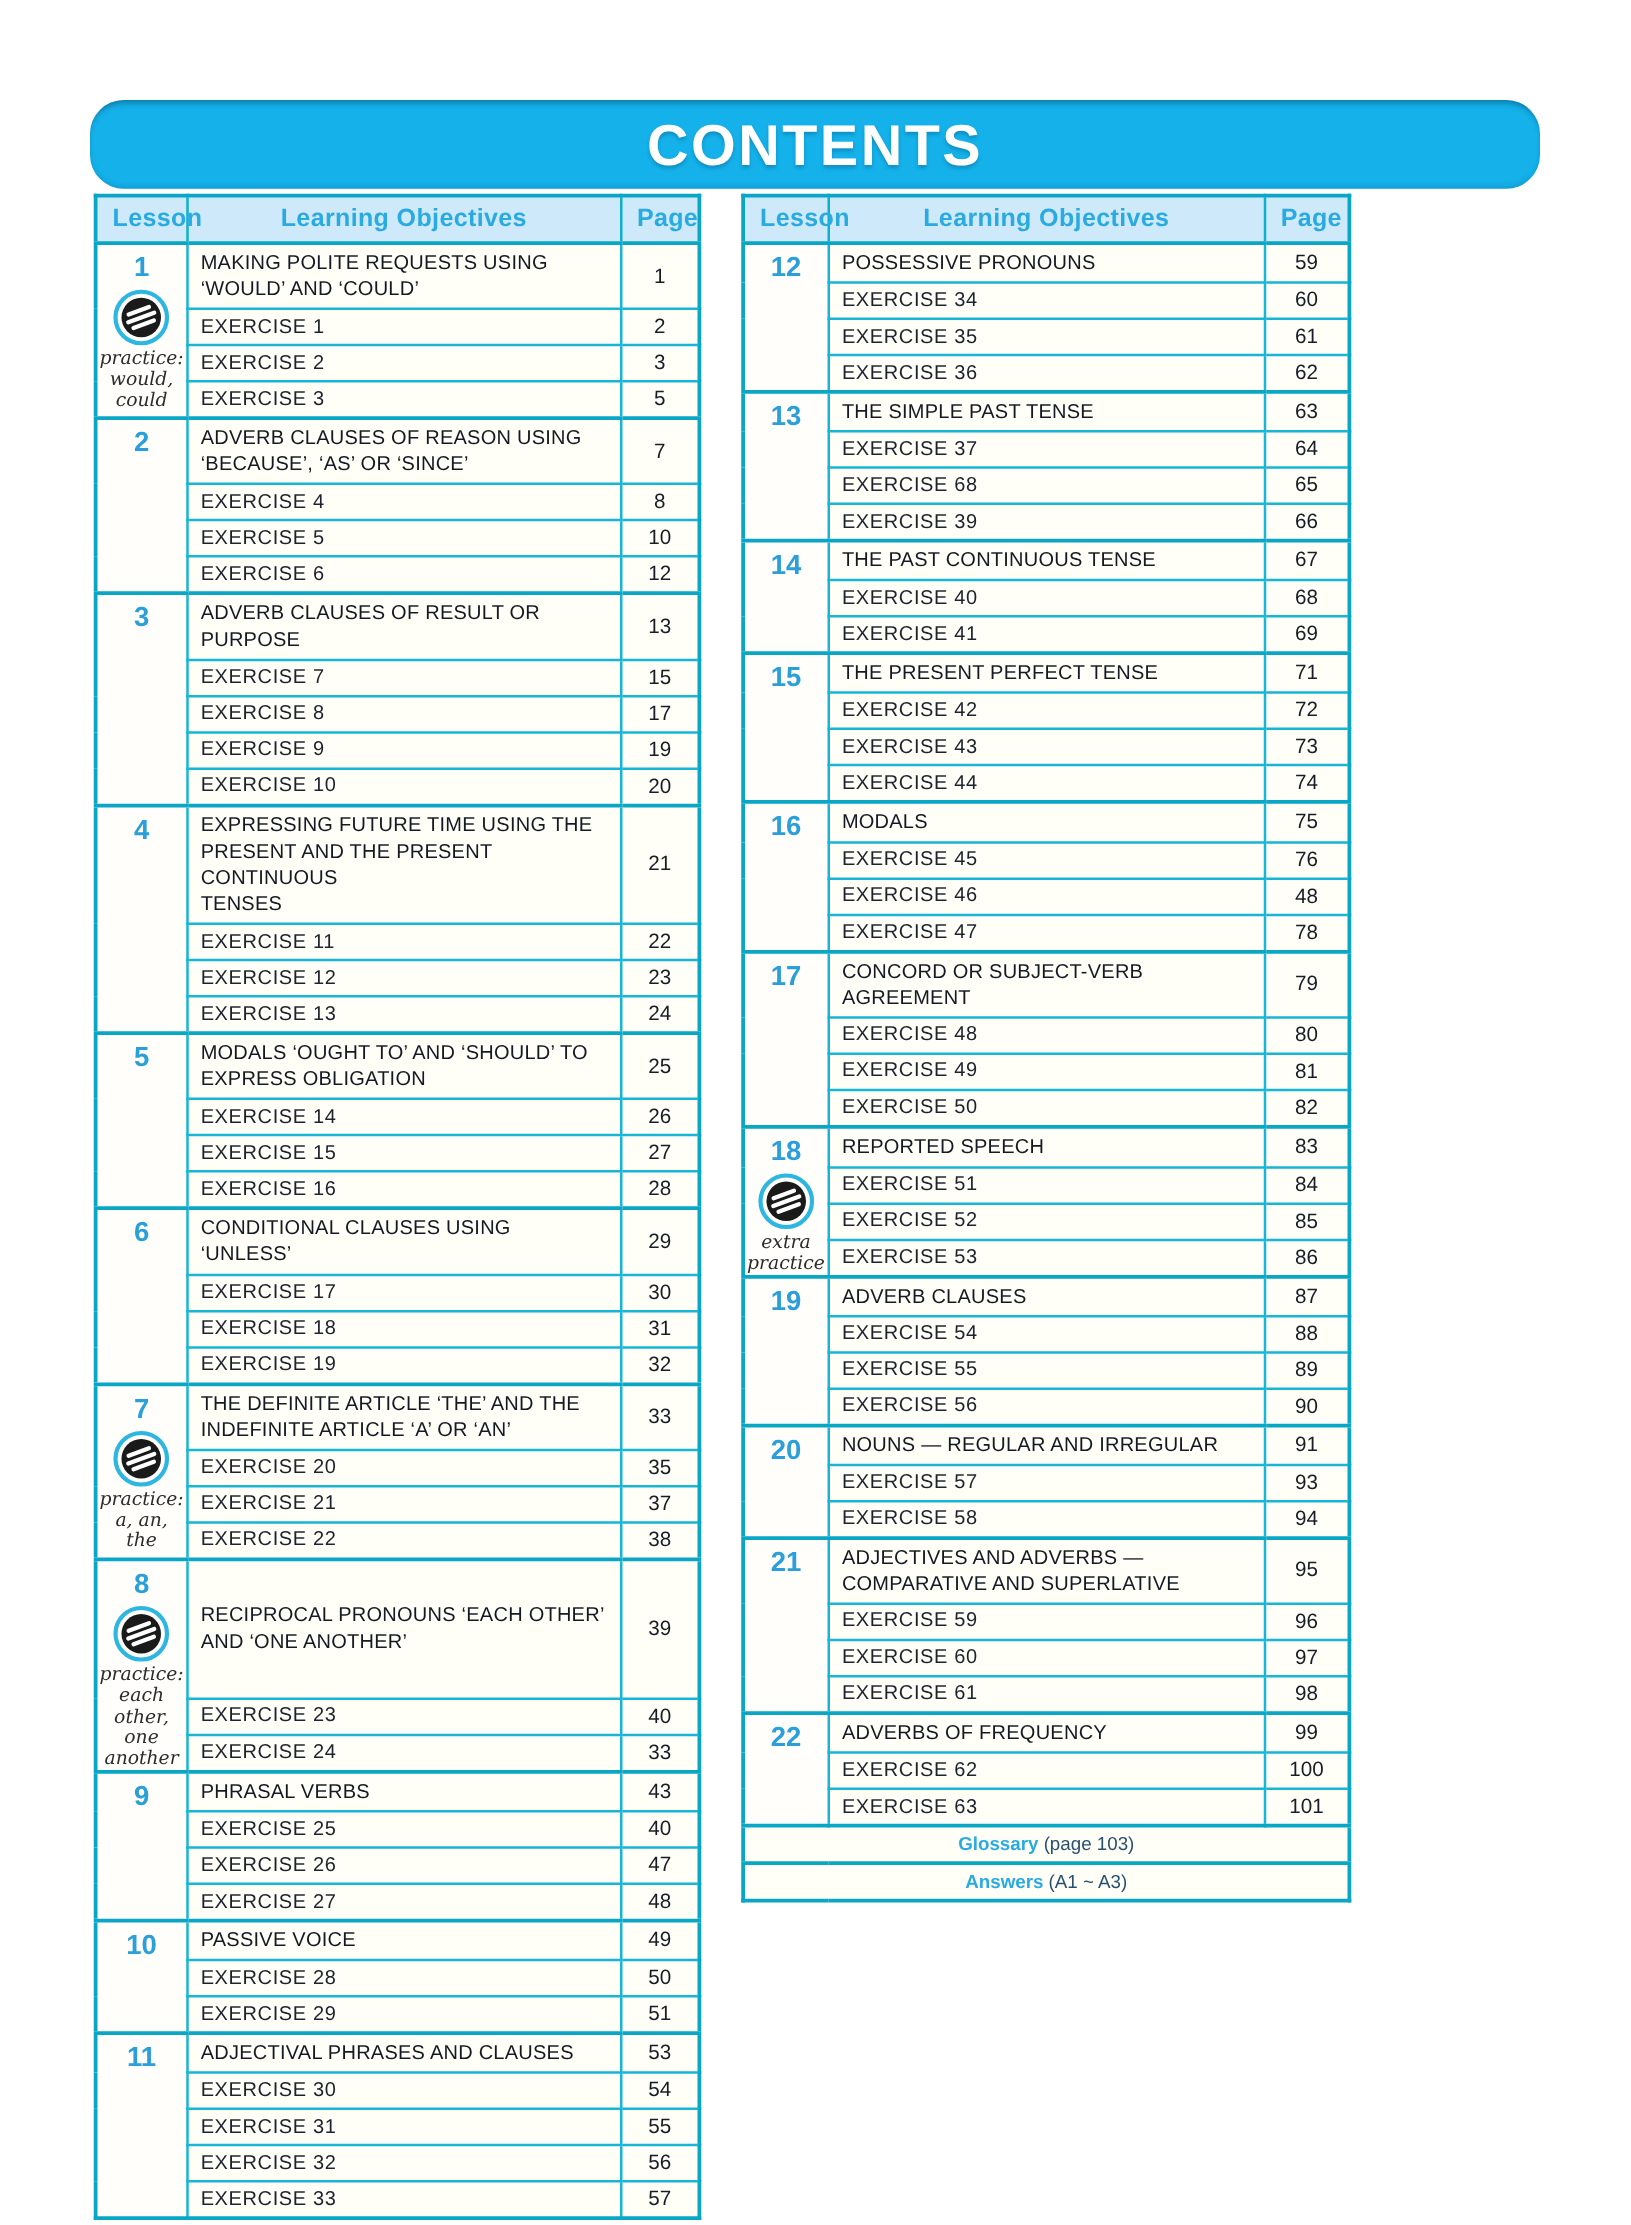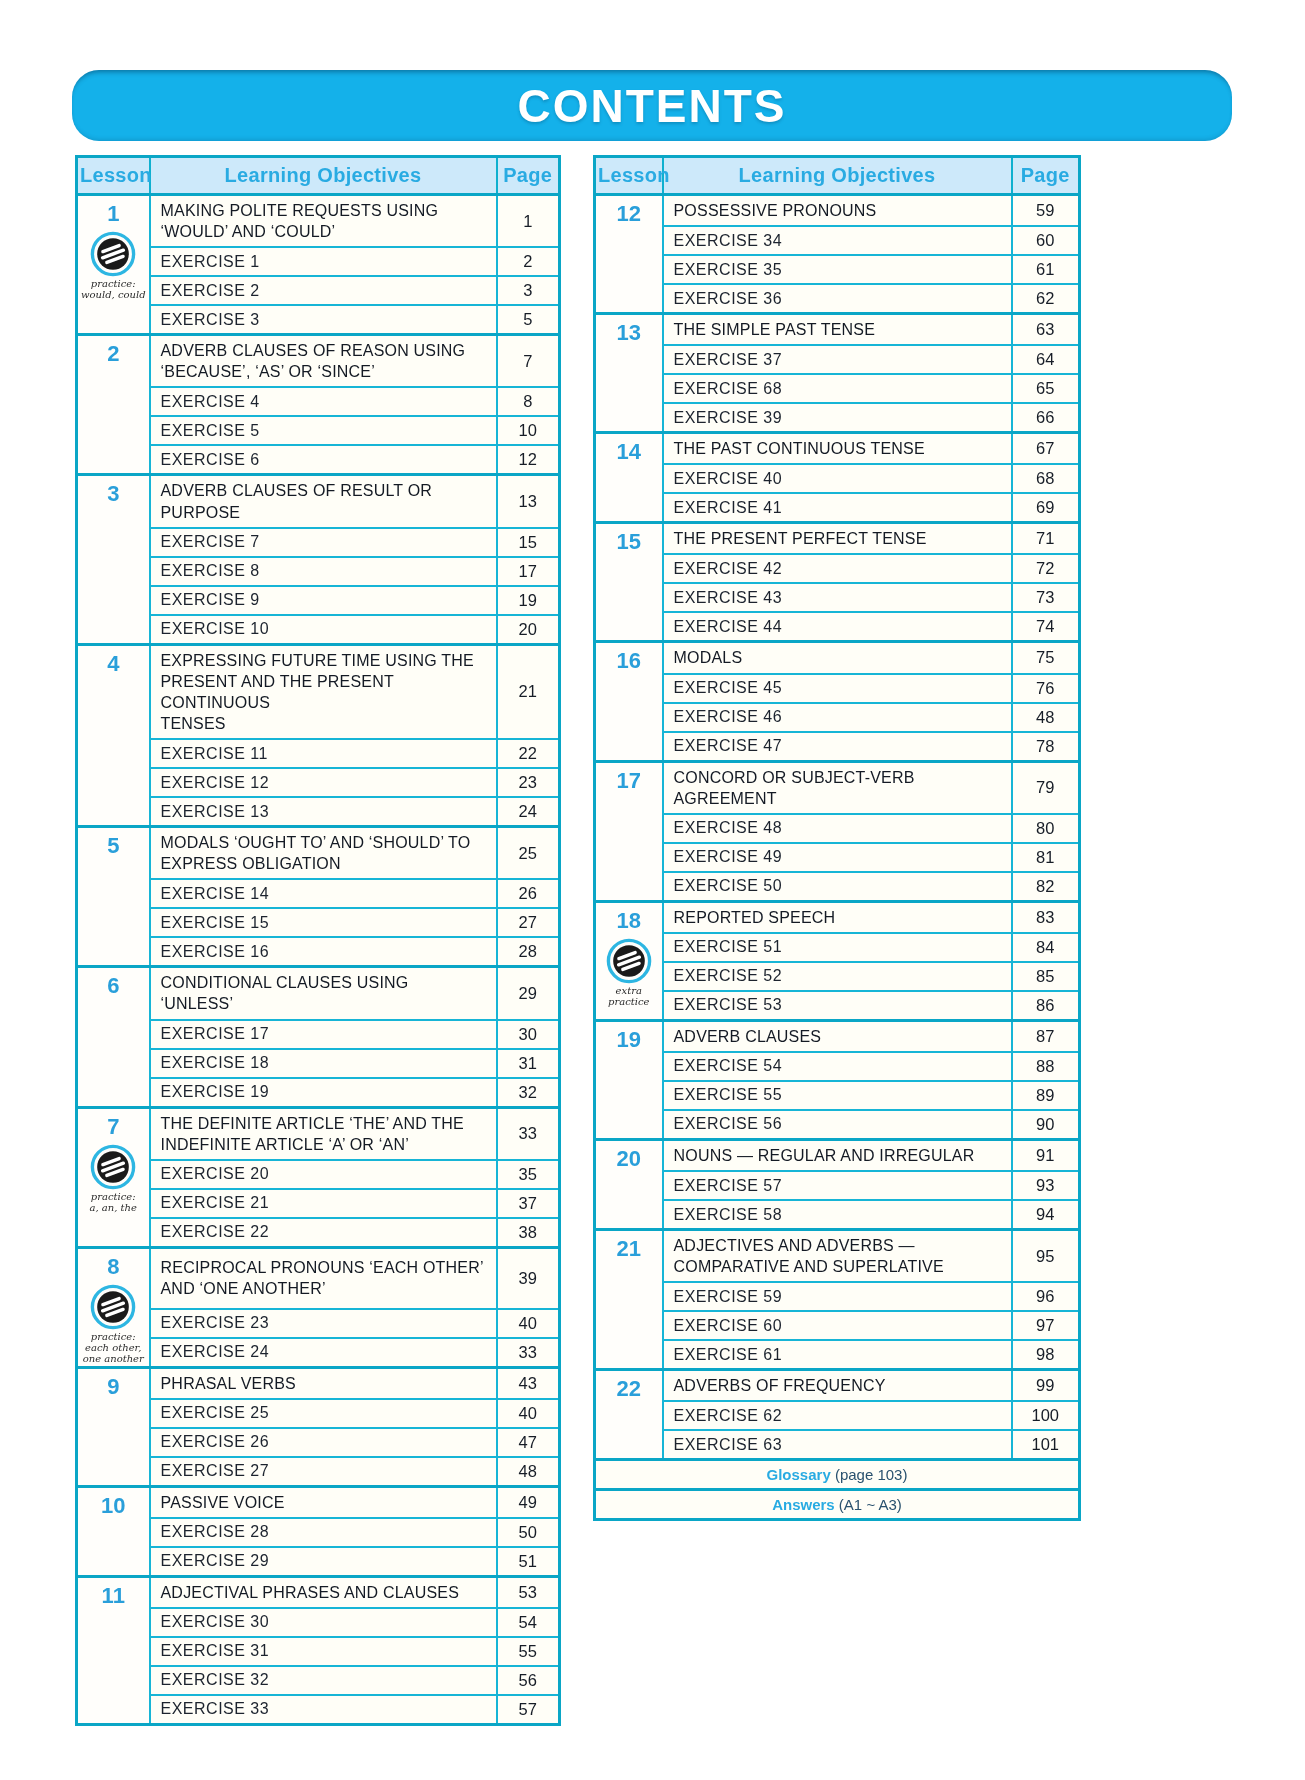--- a/index.html
+++ b/index.html
@@ -1,41 +1,41 @@
 <!DOCTYPE html>
 <html><head>
 <meta charset="utf-8">
 <style>
   html,body{margin:0;padding:0;background:#ffffff;}
   .page{position:relative;width:1305px;height:1780px;background:#ffffff;
         font-family:"Liberation Sans",sans-serif;overflow:hidden;}
 
   
-  .banner{position:absolute;left:72px;top:70px;width:1160px;height:71px;
+  .banner{position:absolute;left:72px;top:80px;width:1160px;height:71px;
           background:#14b1ea;border-radius:27px;
           display:flex;align-items:center;justify-content:center;
           box-shadow:inset 0 5px 5px -3px rgba(0,40,70,.45), inset 0 -4px 5px -3px rgba(0,40,70,.2);}
   .banner-title{color:#ffffff;font-size:46px;font-weight:bold;letter-spacing:2px;
           text-shadow:0 2px 3px rgba(0,70,110,.3);}
 
   
   .toc-wrap{position:absolute;top:155px;}
   .toc-wrap.left{left:75px;width:483px;}
   .toc-wrap.right{left:593px;width:485px;}
   table.toc{width:100%;border-collapse:collapse;table-layout:fixed;
             border:3px solid #0aa6c6;background:#fffef7;}
   table.toc th{background:#cde9fa;color:#29abe2;font-size:20px;font-weight:bold;
-            padding:6px 2px;border:2px solid #0fb0cf;letter-spacing:.3px;}
+            padding:6px 12px;border:2px solid #0fb0cf;letter-spacing:.3px;}
   table.toc td{border:2px solid #17b5d6;}
   tr.group-start td{border-top:3px solid #0aa6c6;}
 
   td.lesson-cell{vertical-align:top;text-align:center;padding-top:6px;background:#fffefb;}
   .lesson-number{color:#2a9fda;font-size:22px;font-weight:bold;line-height:1.1;}
   .stamp{display:block;width:46px;height:46px;margin:5px auto 0;}
-  .badge-caption{font-family:"DejaVu Serif",serif;font-style:italic;font-size:10px;
+  .badge-caption{font-family:"DejaVu Serif",serif;font-style:italic;font-size:15px;
             color:#2b2b2b;line-height:1.12;margin-top:1px;white-space:pre-line;}
 
   td.obj{padding:4px 10px;color:#141a24;font-size:16px;}
   td.obj.title{font-weight:normal;white-space:pre-line;line-height:1.32;letter-spacing:.2px;}
   td.obj.exercise{font-weight:normal;letter-spacing:.5px;color:#1c232e;
             height:21px;padding:3px 10px;}
   td.page-cell{text-align:center;font-size:16.5px;color:#171d27;}
 
   td.footer-cell{text-align:center;padding:5px 4px;font-size:15px;color:#29516e;}
   .footer-hl{color:#29abe2;font-weight:bold;}

